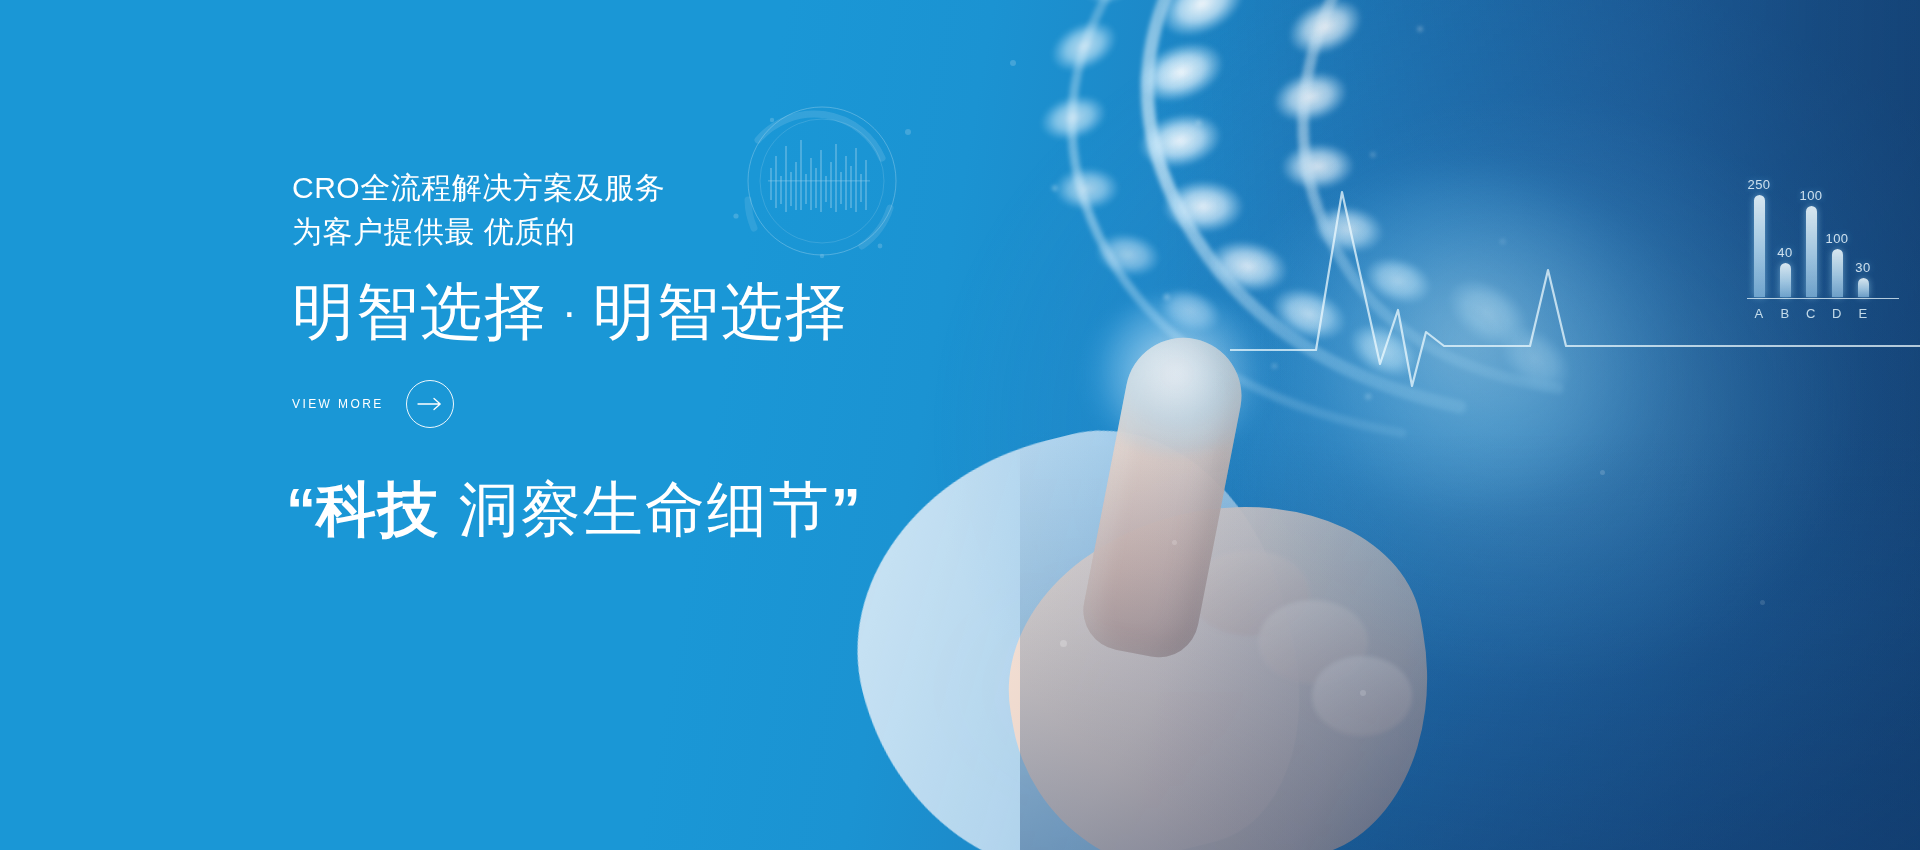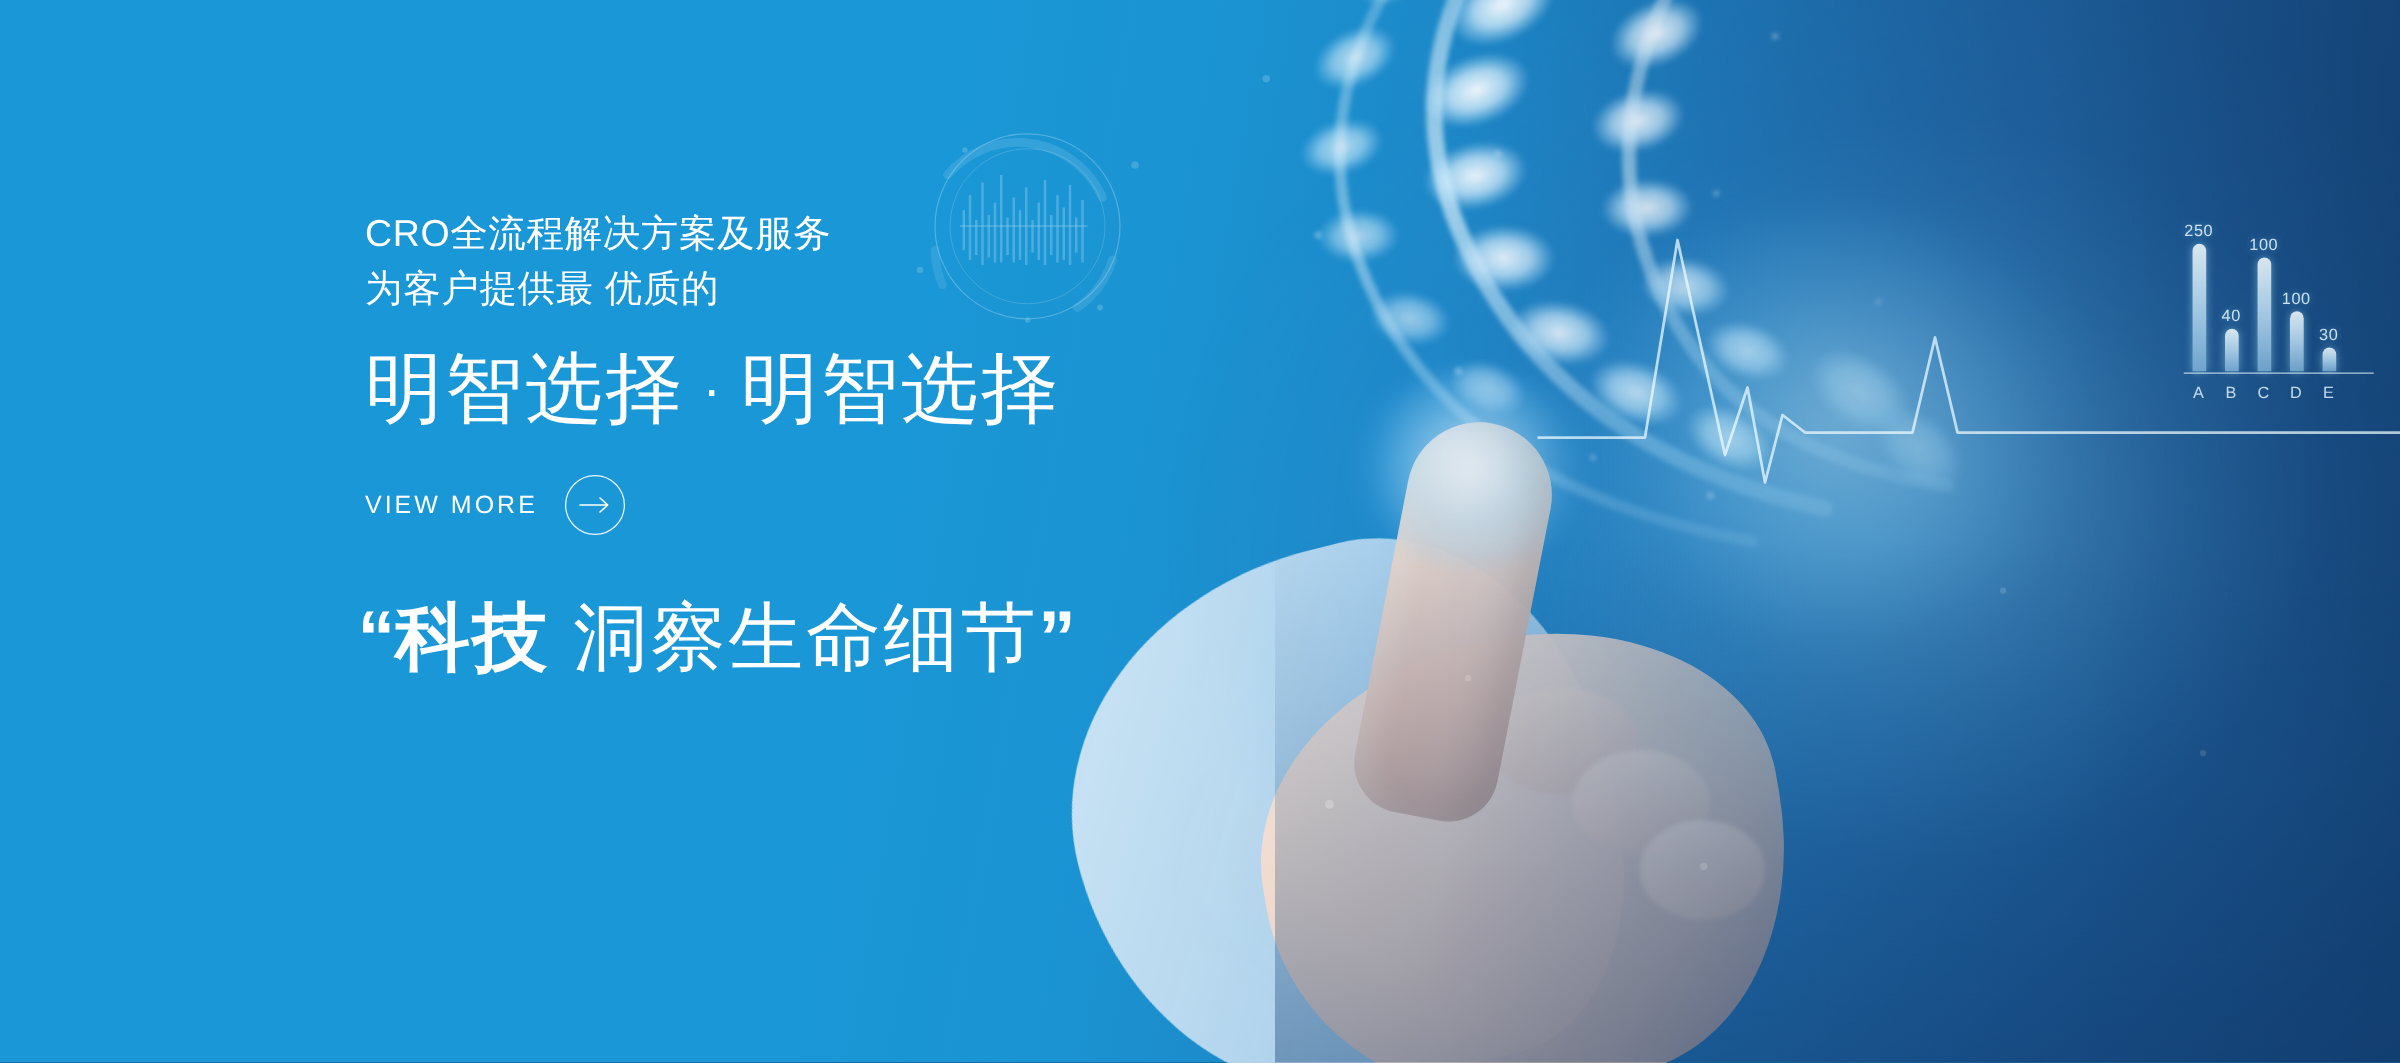--- a/index.html
+++ b/index.html
@@ -240,21 +240,21 @@
     position: absolute;
     top: 380px;
     left: 0;
     display: flex;
     align-items: center;
     gap: 22px;
     cursor: pointer;
   }
   .viewmore-label {
     color: #ffffff;
-    font-size: 20px;
+    font-size: 12px;
     letter-spacing: 2.4px;
     font-weight: 400;
   }
   .viewmore-circle {
     width: 46px; height: 46px;
     border: 1.4px solid rgba(255,255,255,0.92);
     border-radius: 50%;
     display: flex;
     align-items: center;
     justify-content: center;

